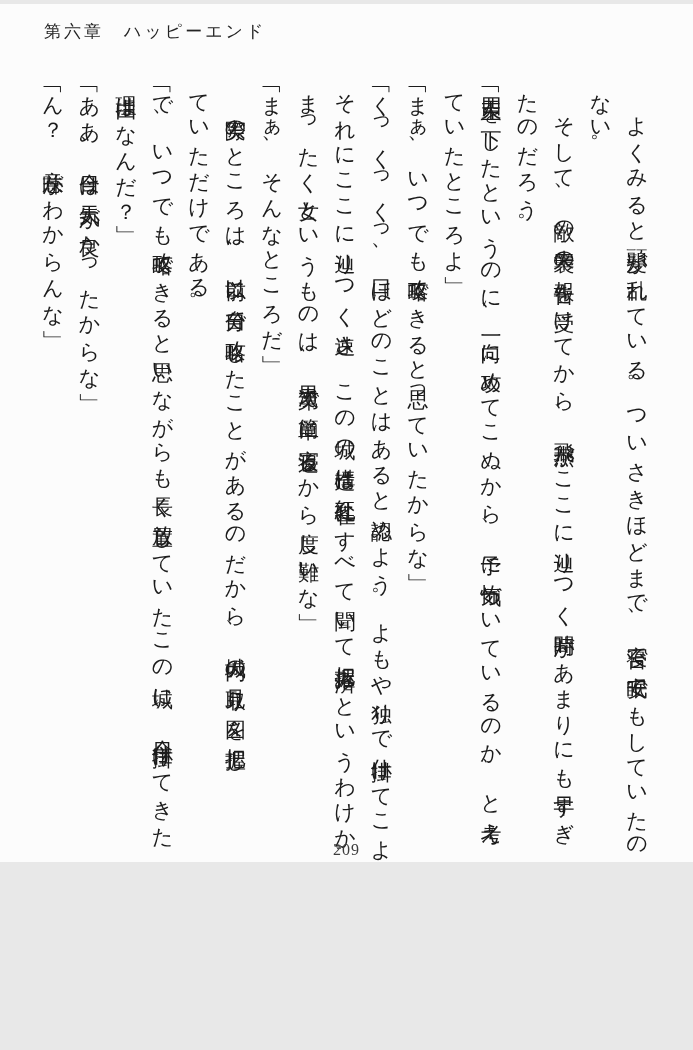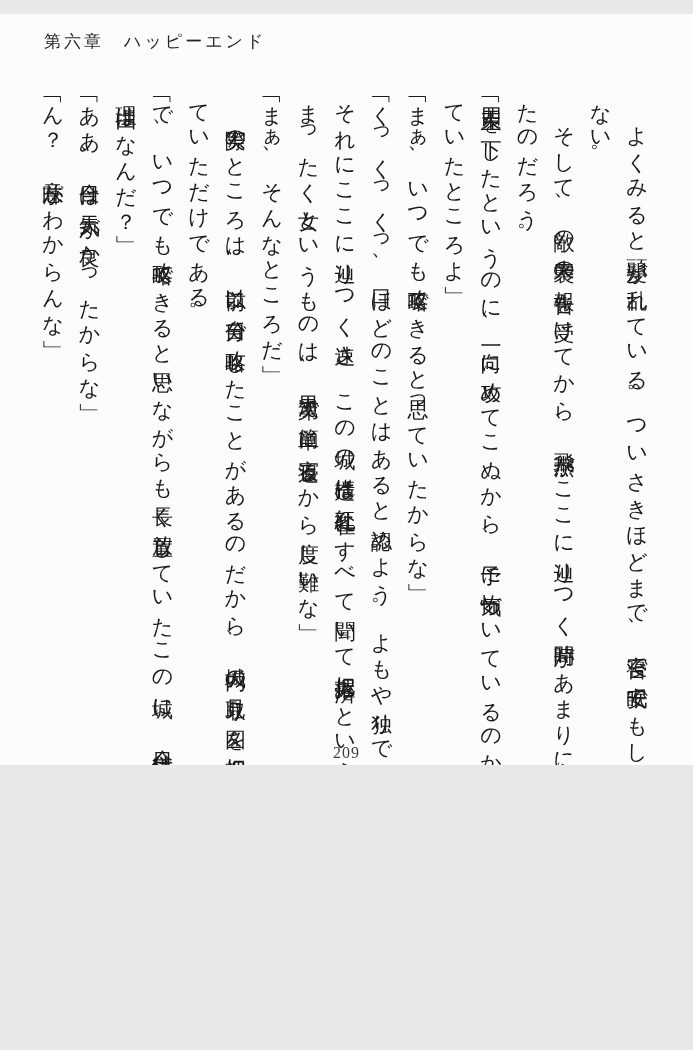--- a/index.html
+++ b/index.html
@@ -3,22 +3,22 @@
 <meta charset="utf-8">
 <style>
   html, body {
     margin: 0;
     padding: 0;
     background: #e8e8e8;
   }
   .page {
     position: relative;
     width: 693px;
-    height: 751px;
-    margin: 14px auto;
+    height: 858px;
+    margin: 4px auto;
     background: #fcfcfc;
     overflow: hidden;
     font-family: "Liberation Serif", "DejaVu Serif", serif;
   }
   .chapter-header {
     position: absolute;
     left: 44px;
     top: 16px;
     font-size: 17px;
     letter-spacing: 3px;

